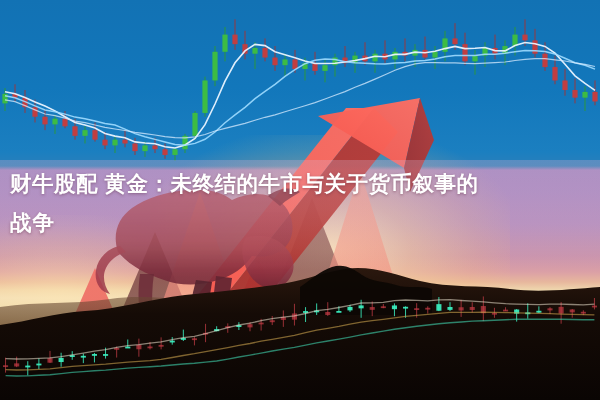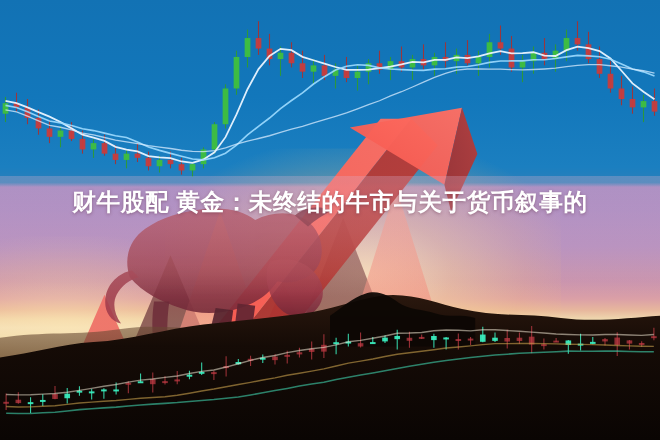--- a/index.html
+++ b/index.html
@@ -104,21 +104,20 @@
     left:0; top:130px;
     width:600px; height:220px;
   }
 
   
   .title-wrap {
     position: absolute;
     left: 0;
     top: 165px;
     width: 600px;
-    text-align: center;
     z-index: 40;
     padding: 0 10px;
     box-sizing: border-box;
   }
   .title-line {
     color: #ffffff;
     font-size: 21.5px;
     font-weight: bold;
     line-height: 39px;
     letter-spacing: 0.5px;
@@ -517,15 +516,16 @@
       </g>
     <path id="botMA1" fill="none" stroke="#efe6d2" stroke-width="1.3" opacity="0.55" d="M5.6,108.6 L16.7,109.0 L27.8,108.9 L38.9,108.3 L50.0,107.8 L61.1,106.6 L72.2,104.9 L83.3,103.1 L94.4,101.2 L105.6,99.6 L116.7,97.4 L127.8,95.6 L138.9,94.6 L150.0,93.1 L161.1,91.8 L172.2,89.6 L183.3,87.6 L194.4,86.3 L205.6,83.7 L216.7,80.7 L227.8,77.6 L238.9,75.0 L250.0,73.2 L261.1,70.6 L272.2,68.7 L283.3,67.1 L294.4,65.8 L305.6,63.5 L316.7,60.7 L327.8,59.4 L338.9,57.5 L350.0,55.4 L361.1,53.0 L372.2,52.8 L383.3,52.3 L394.4,50.7 L405.6,50.0 L416.7,50.3 L427.8,50.8 L438.9,49.8 L450.0,49.7 L461.1,50.5 L472.2,51.1 L483.3,51.9 L494.4,52.8 L505.6,53.7 L516.7,54.1 L527.8,54.4 L538.9,54.6 L550.0,54.1 L561.1,54.1 L572.2,54.5 L583.3,54.9 L594.4,54.1"></path>
     <path id="botMA2" fill="none" stroke="#caa24c" stroke-width="1.3" opacity="0.6" d="M5.6,119.6 L16.7,120.0 L27.8,119.9 L38.9,119.3 L50.0,118.8 L61.1,117.6 L72.2,116.4 L83.3,115.6 L94.4,114.8 L105.6,114.1 L116.7,113.1 L127.8,112.1 L138.9,111.4 L150.0,110.7 L161.1,109.3 L172.2,107.5 L183.3,105.5 L194.4,103.7 L205.6,101.6 L216.7,99.6 L227.8,97.6 L238.9,95.4 L250.0,93.5 L261.1,91.2 L272.2,89.3 L283.3,87.4 L294.4,85.3 L305.6,82.7 L316.7,80.1 L327.8,78.3 L338.9,76.4 L350.0,74.1 L361.1,72.1 L372.2,70.7 L383.3,69.3 L394.4,67.9 L405.6,66.4 L416.7,65.4 L427.8,64.4 L438.9,63.3 L450.0,62.4 L461.1,62.4 L472.2,62.3 L483.3,62.2 L494.4,62.4 L505.6,62.6 L516.7,62.9 L527.8,63.1 L538.9,63.3 L550.0,63.6 L561.1,64.1 L572.2,64.4 L583.3,64.7 L594.4,64.9"></path>
     <path id="botMA3" fill="none" stroke="#3fd2ae" stroke-width="1.4" opacity="0.6" d="M5.6,125.6 L16.7,126.0 L27.8,125.9 L38.9,125.3 L50.0,124.8 L61.1,123.6 L72.2,122.4 L83.3,121.6 L94.4,120.8 L105.6,120.1 L116.7,119.1 L127.8,118.1 L138.9,117.4 L150.0,116.7 L161.1,116.0 L172.2,115.0 L183.3,114.0 L194.4,113.2 L205.6,112.1 L216.7,111.0 L227.8,109.1 L238.9,107.0 L250.0,105.1 L261.1,103.1 L272.2,101.0 L283.3,99.1 L294.4,97.4 L305.6,95.1 L316.7,92.9 L327.8,91.0 L338.9,89.1 L350.0,87.1 L361.1,84.9 L372.2,83.0 L383.3,81.1 L394.4,79.3 L405.6,77.8 L416.7,76.3 L427.8,75.0 L438.9,73.8 L450.0,72.7 L461.1,72.0 L472.2,71.1 L483.3,70.7 L494.4,70.2 L505.6,69.7 L516.7,69.2 L527.8,69.3 L538.9,69.3 L550.0,69.1 L561.1,69.2 L572.2,69.5 L583.3,69.8 L594.4,69.7"></path>
   </svg>
 
   <div class="haze"></div>
 
   <div class="title-wrap">
     <div class="title-line">财牛股配 黄金：未终结的牛市与关于货币叙事的</div>
+    <div class="title-line second">战争</div>
   </div>
 
 </div>
 
 </body></html>

